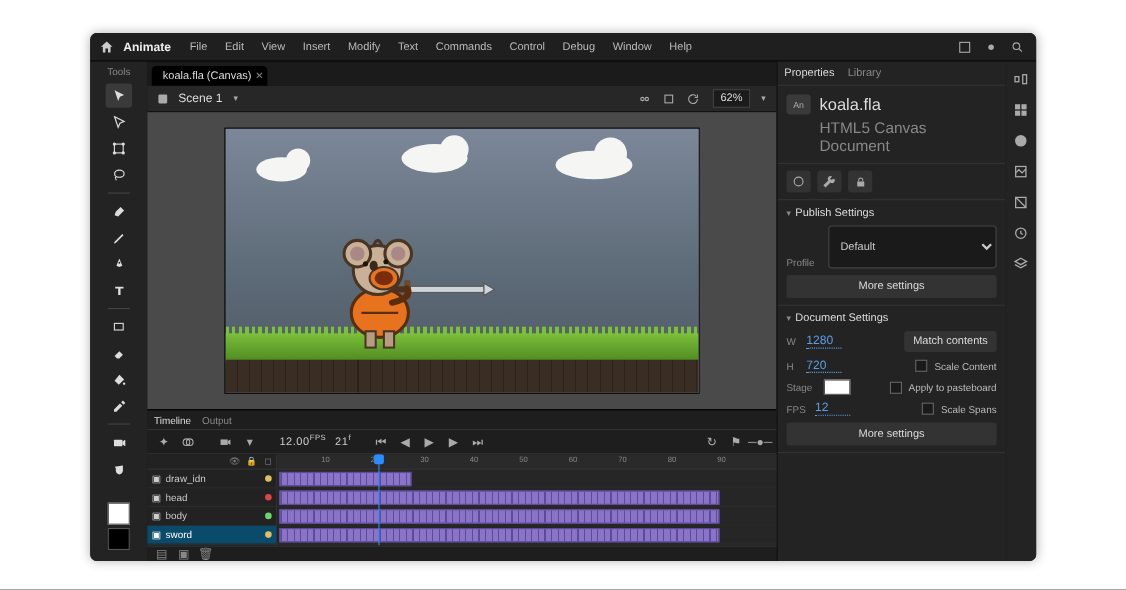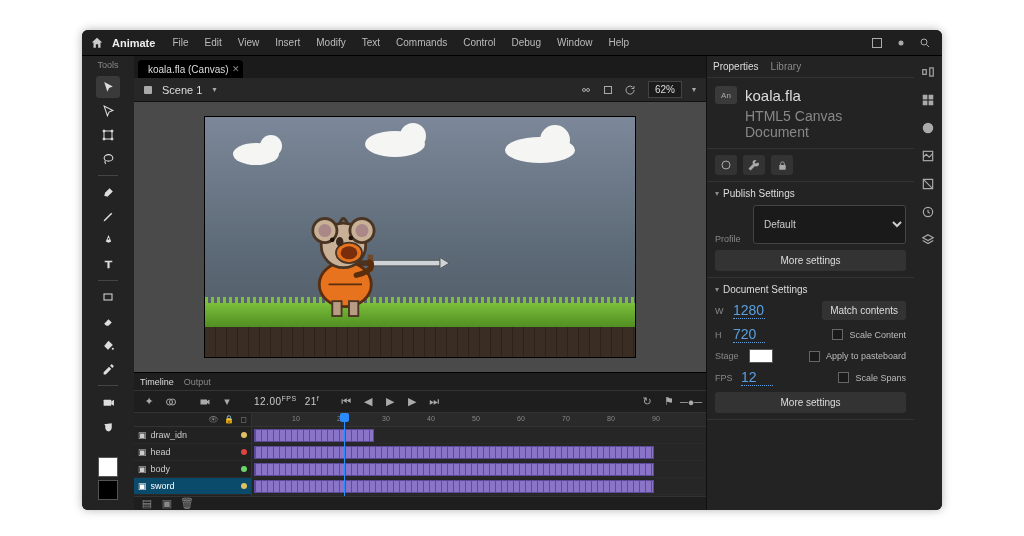--- a/index.html
+++ b/index.html
@@ -82,21 +82,21 @@
 .mini-ico-row .mi2{width:22px;height:20px;background:#333;border-radius:3px;display:flex;align-items:center;justify-content:center;color:#aaa;}
 .section{padding:6px 8px;border-bottom:1px solid #333;}
 .sec-title{display:flex;align-items:center;gap:4px;color:#ddd;font-size:10px;margin-bottom:6px;cursor:pointer;}
 .sec-title::before{content:"▾";font-size:8px;color:#888;}
 .field-row{display:flex;align-items:flex-end;gap:6px;margin-bottom:6px;}
 .field-row label{color:#888;font-size:9px;width:32px;}
 select.sel,.text-in{flex:1;background:#1a1a1a;color:#ccc;border:1px solid #444;padding:12px 6px;font-size:10px;border-radius:3px;}
 .btn-wide{background:#333;color:#ddd;text-align:center;padding:5px 0;border-radius:3px;font-size:10px;cursor:pointer;margin-top:2px;}
 .dim-row{display:flex;align-items:center;gap:6px;margin-bottom:6px;}
 .dim-row .l{color:#888;font-size:9px;width:12px;}
-.dim-row .v{color:#5aa0e0;font-size:14px;border-bottom:1px dotted #5aa0e0;min-width:32px;}
+.dim-row .v{color:#5aa0e0;font-size:11px;border-bottom:1px dotted #5aa0e0;min-width:32px;}
 .chk-row{display:flex;align-items:center;gap:6px;margin-bottom:5px;font-size:9px;color:#bbb;}
 .chk{width:11px;height:11px;border:1px solid #666;background:#1a1a1a;}
 .stage-sw{width:24px;height:14px;background:#fff;border:1px solid #555;}
 svg{display:block;}
 </style>
 </head>
 <body>
 
 <div class="app-frame">
 

